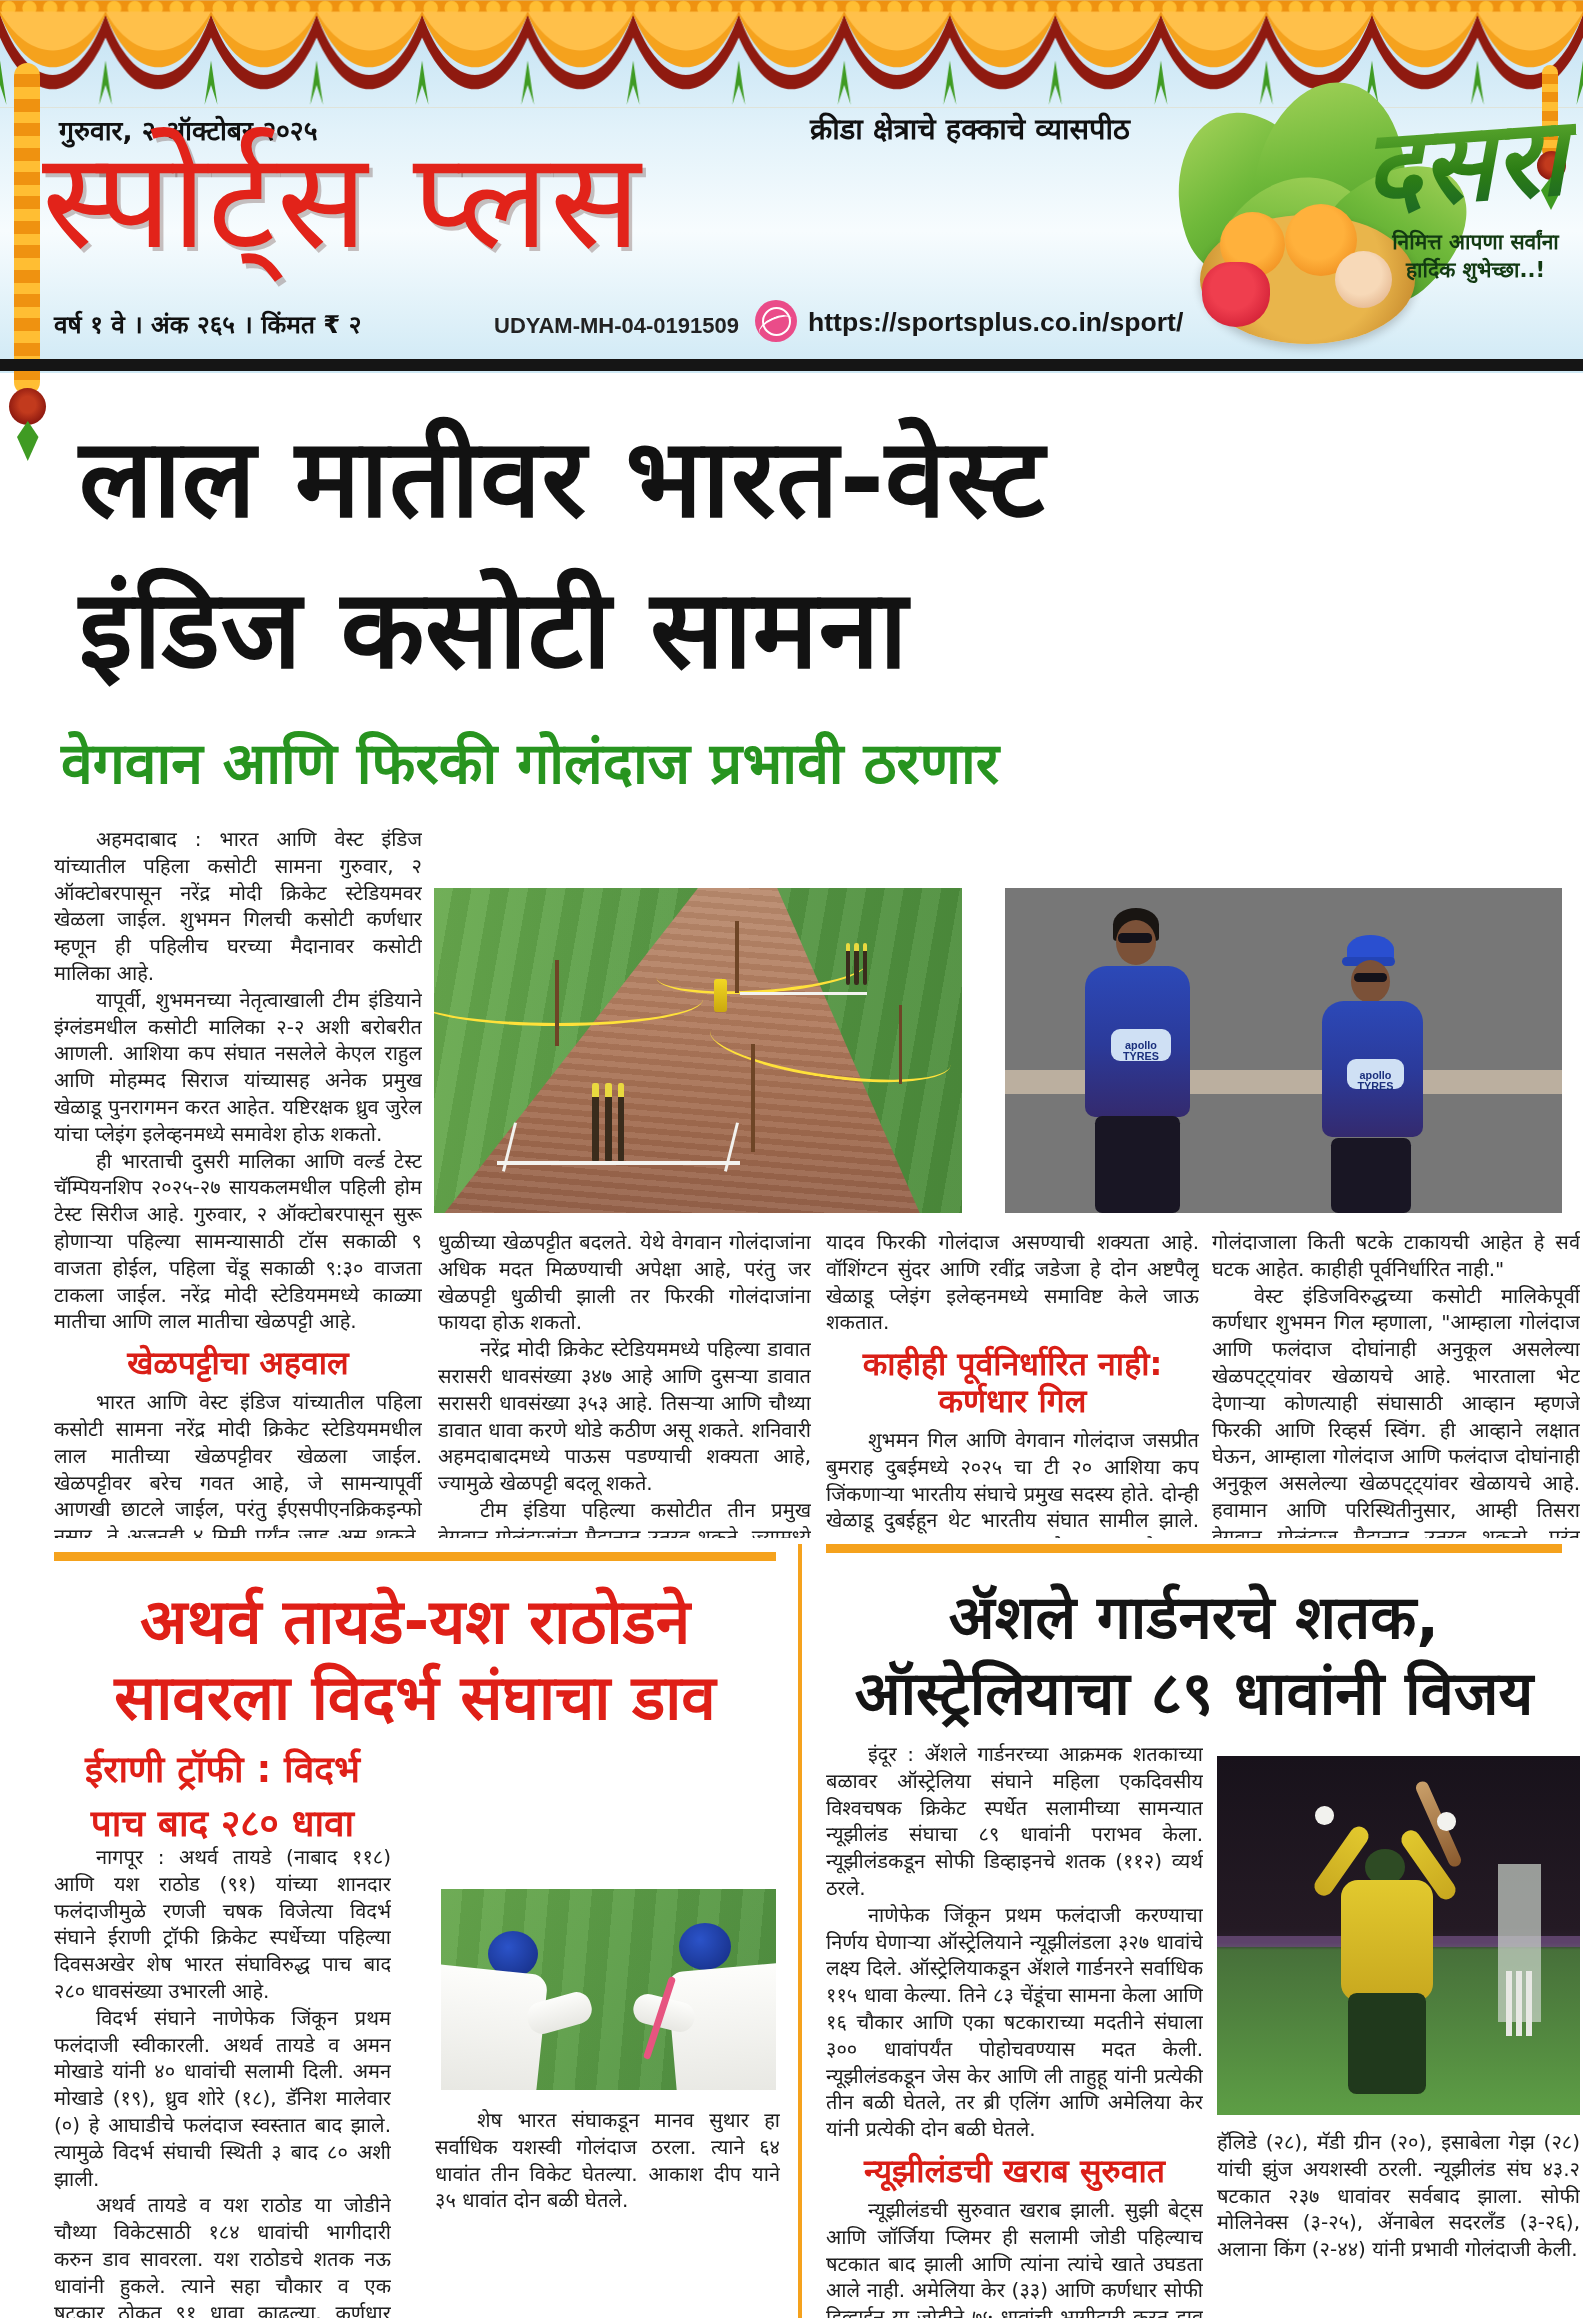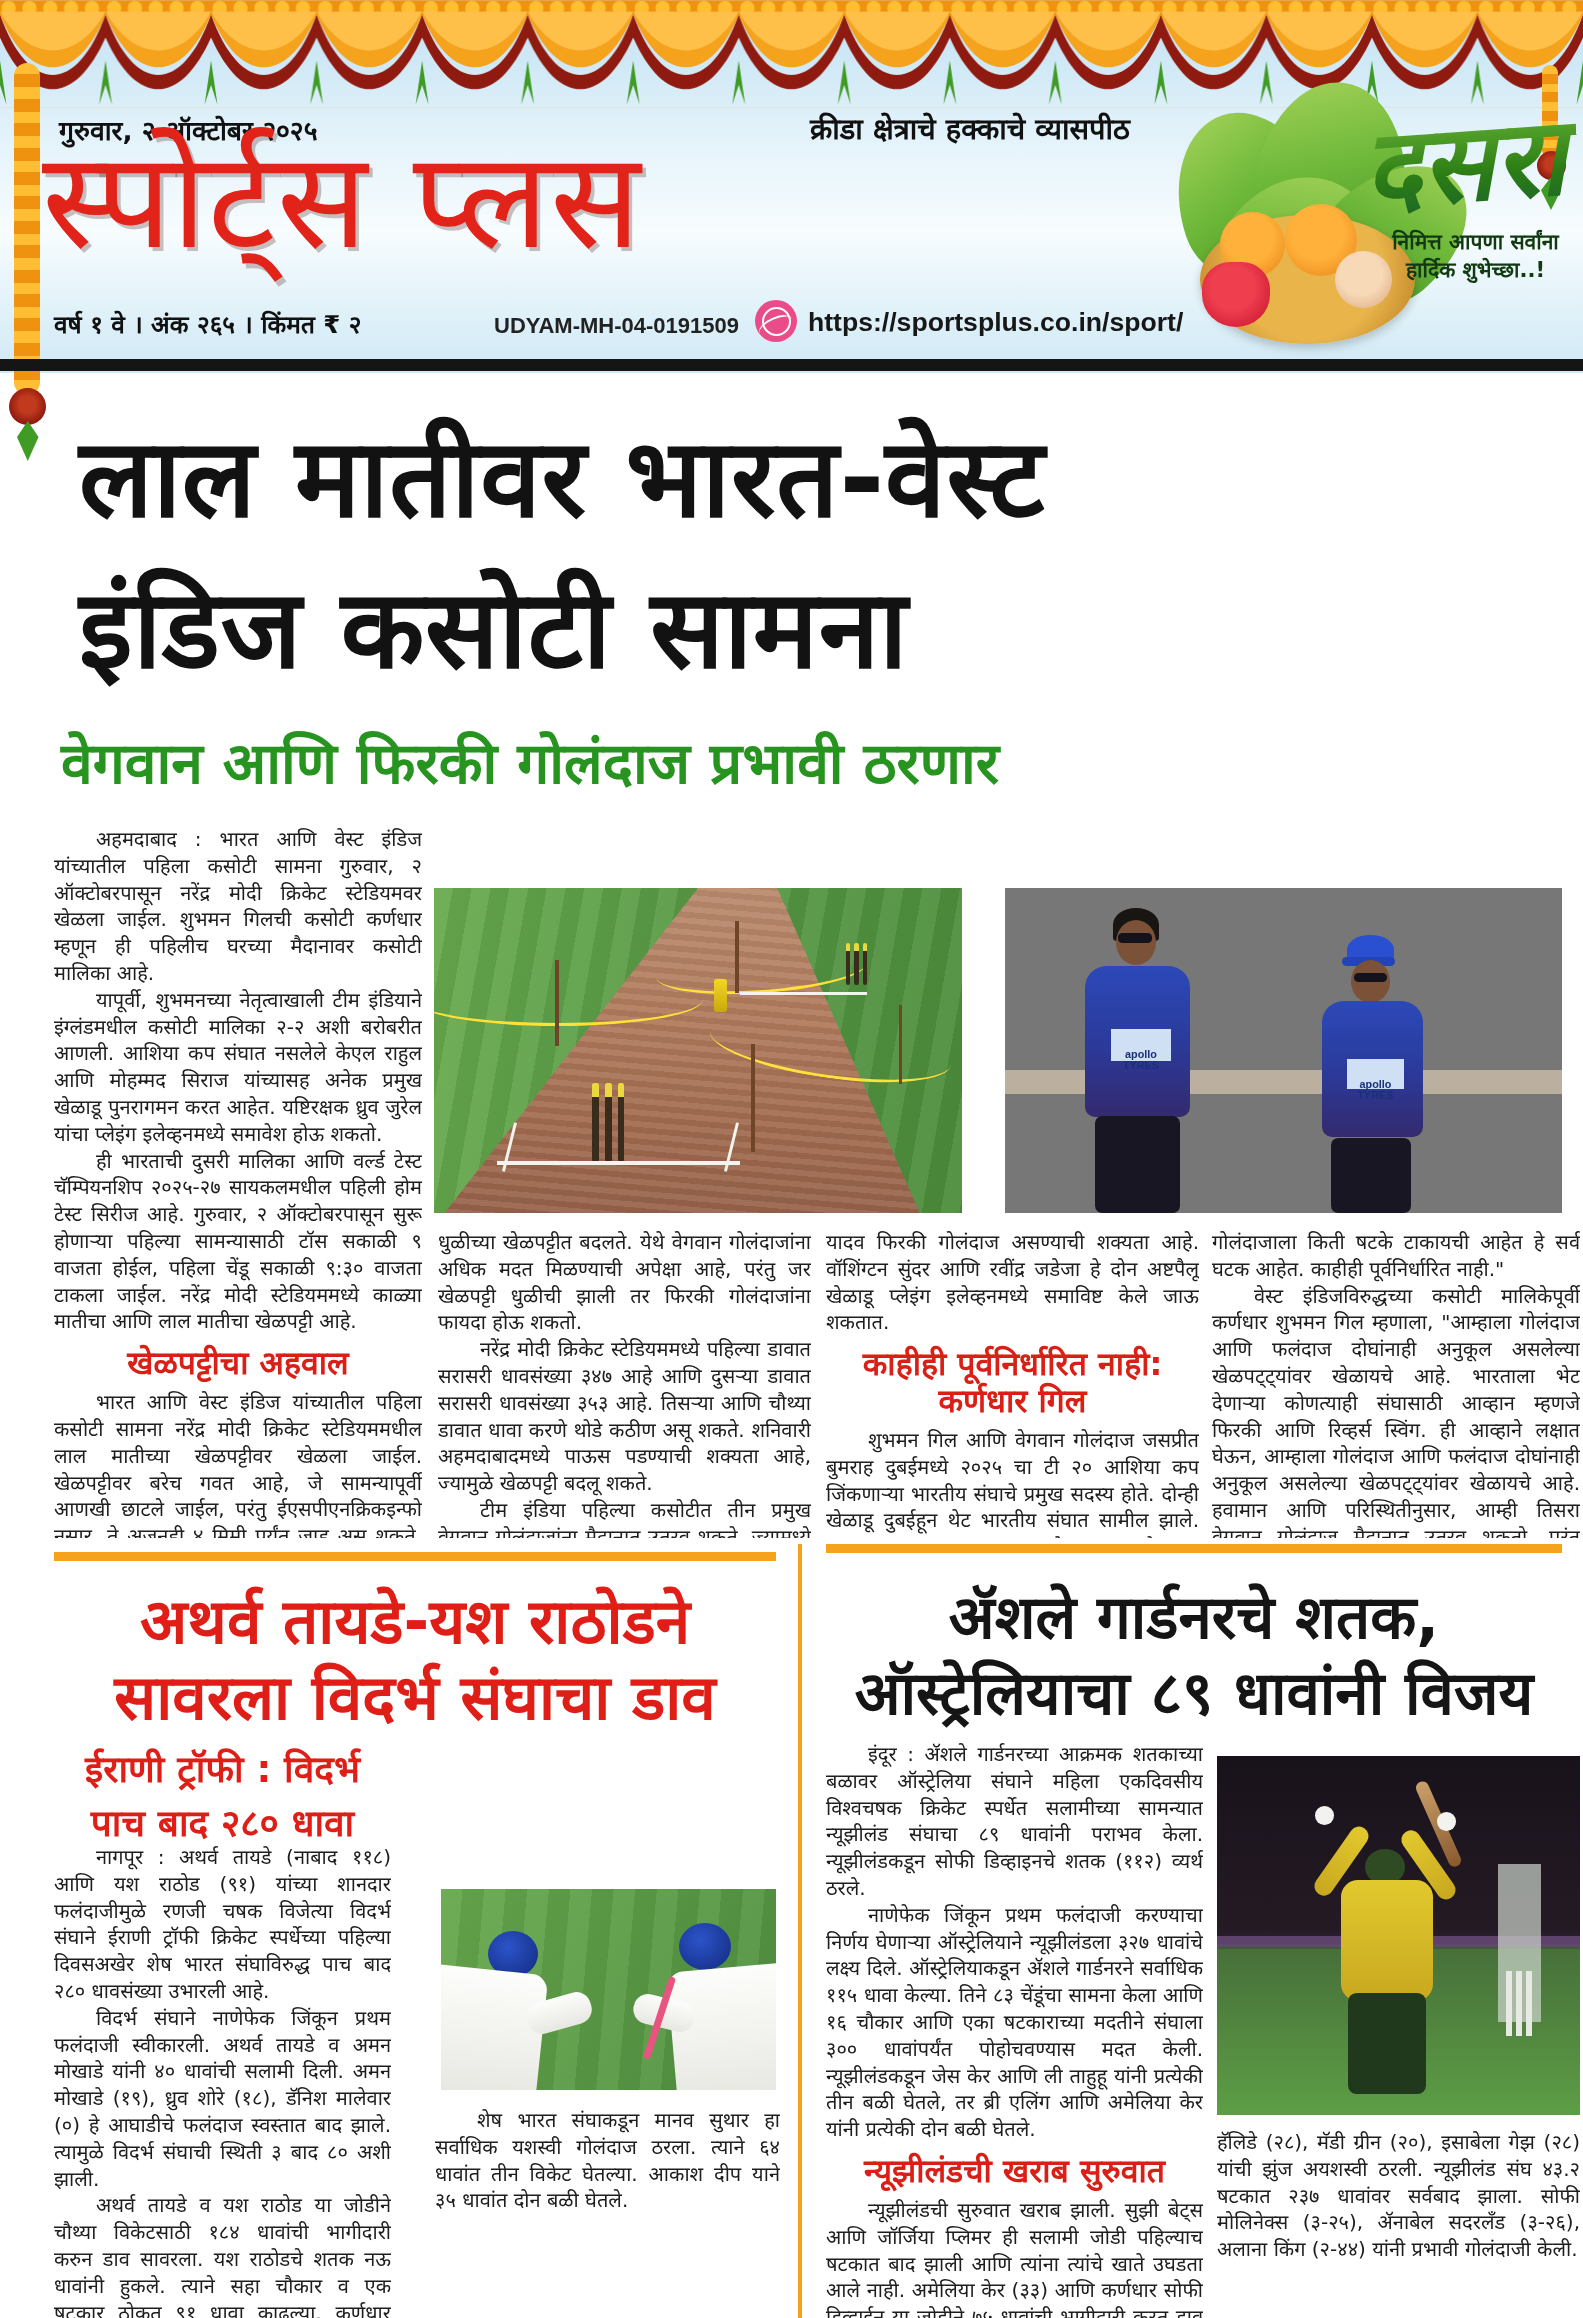--- a/index.html
+++ b/index.html
@@ -73,22 +73,22 @@
      repeating-linear-gradient(90deg,rgba(140,50,10,.22) 0 11.5px,rgba(255,255,255,0) 11.5px 29px),
      repeating-linear-gradient(180deg,rgba(0,0,0,.13) 0 17px,rgba(255,255,255,0) 17px 36px),
      linear-gradient(180deg,#584139 0%,#5d463c 10%,#d4principal 0,#d0703406 0),
      linear-gradient(180deg,#584139 0%,#5d463c 10%,#d37134 11%,#e07c3c 60%,#d57134 100%);}
   .walkway{position:absolute;left:0;top:56%;width:100%;height:24.4px;background:rgba(244,222,193,.55);}
   .head{position:absolute;border-radius:50%;background:#7b5138;}
   .hair{position:absolute;border-radius:50% 50% 10% 10%;background:#191512;}
   .shades{position:absolute;background:#14121a;border-radius:4.3px;}
   .jersey{position:absolute;border-radius:21.5px 21.5px 10px 10px;
      background:linear-gradient(180deg,#2c49b8 0%,#2b3a9a 52%,#342a6e 100%);}
-  .sponsor{position:absolute;background:#cfe0f4;border-radius:0;color:#1a2f7c;font-weight:bold;
-     font-size:10.8px;line-height:1.05;text-align:center;font-family:"Liberation Sans",sans-serif;padding-top:20px;box-sizing:border-box;}
+  .sponsor{position:absolute;background:#cfe0f4;border-radius:9px;color:#1a2f7c;font-weight:bold;
+     font-size:10.8px;line-height:1.05;text-align:center;font-family:"Liberation Sans",sans-serif;padding-top:11px;box-sizing:border-box;}
   .cap{position:absolute;background:#2a4fd0;border-radius:50% 50% 8% 8%;}
   .capbrim{position:absolute;background:#2344b6;border-radius:5.7px;}
   .legs{position:absolute;background:#191624;border-radius:7.2px;}
   
   .bgrass{position:absolute;inset:0;background:
      repeating-linear-gradient(95deg,rgba(255,255,255,.05) 0 21.5px,rgba(0,0,0,.05) 21.5px 43px),
      linear-gradient(120deg,#67a84d,#4f9040);}
   .whitekit{position:absolute;background:linear-gradient(180deg,#fdfdfb,#e7e7e2);border-radius:16px;}
   .helmet{position:absolute;border-radius:50%;background:radial-gradient(circle at 40% 35%,#2b53c9,#142a7e);}
   

